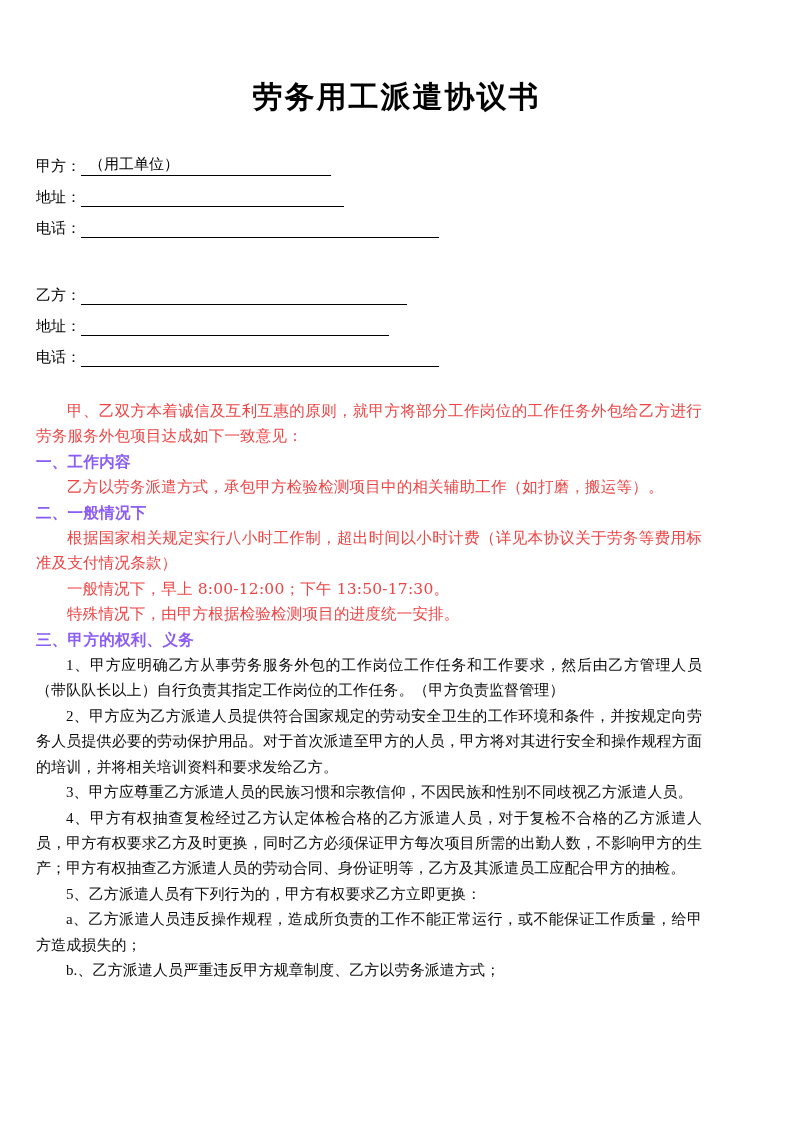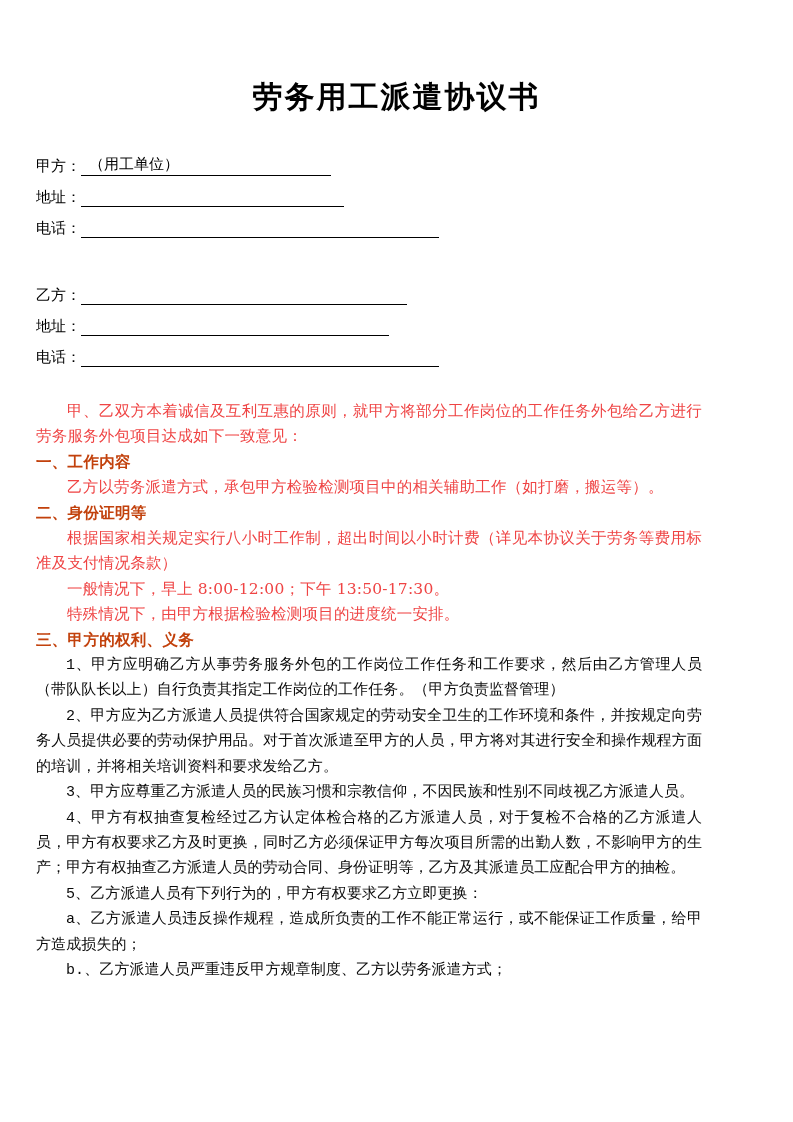--- a/index.html
+++ b/index.html
@@ -78,27 +78,27 @@
     text-justify: inter-ideograph;
     margin: 0;
     text-indent: 2em;
     letter-spacing: 0.2px;
   }
   .heading {
     font-family: "DejaVu Sans", sans-serif;
     font-weight: bold;
     font-size: 15.5px;
     line-height: 25.4px;
-    color: #c2410c;
+    color: #8b5cf6;
     margin: 0;
     text-indent: 0;
     letter-spacing: 0.3px;
   }
   .clause {
-    font-family: Liberation Mono, monospace;
+    font-family: Liberation Serif, serif;
     font-size: 15px;
     line-height: 25.4px;
     color: #0a0a0a;
     margin: 0;
     text-indent: 2em;
     text-align: justify;
     text-justify: inter-ideograph;
     letter-spacing: 0.1px;
   }
 </style>
@@ -155,21 +155,21 @@
       </div>
     </div>
 
     <div style="height:22px;"></div>
 
     <p class="para">甲、乙双方本着诚信及互利互惠的原则，就甲方将部分工作岗位的工作任务外包给乙方进行劳务服务外包项目达成如下一致意见：</p>
 
     <p class="heading">一、工作内容</p>
     <p class="para">乙方以劳务派遣方式，承包甲方检验检测项目中的相关辅助工作（如打磨，搬运等）。</p>
 
-    <p class="heading">二、身份证明等</p>
+    <p class="heading">二、一般情况下</p>
     <p class="para">根据国家相关规定实行八小时工作制，超出时间以小时计费（详见本协议关于劳务等费用标准及支付情况条款）</p>
     <p class="para">一般情况下，早上 8:00-12:00；下午 13:50-17:30。</p>
     <p class="para">特殊情况下，由甲方根据检验检测项目的进度统一安排。</p>
 
     <p class="heading">三、甲方的权利、义务</p>
     <p class="clause">1、甲方应明确乙方从事劳务服务外包的工作岗位工作任务和工作要求，然后由乙方管理人员（带队队长以上）自行负责其指定工作岗位的工作任务。（甲方负责监督管理）</p>
     <p class="clause">2、甲方应为乙方派遣人员提供符合国家规定的劳动安全卫生的工作环境和条件，并按规定向劳务人员提供必要的劳动保护用品。对于首次派遣至甲方的人员，甲方将对其进行安全和操作规程方面的培训，并将相关培训资料和要求发给乙方。</p>
     <p class="clause">3、甲方应尊重乙方派遣人员的民族习惯和宗教信仰，不因民族和性别不同歧视乙方派遣人员。</p>
     <p class="clause">4、甲方有权抽查复检经过乙方认定体检合格的乙方派遣人员，对于复检不合格的乙方派遣人员，甲方有权要求乙方及时更换，同时乙方必须保证甲方每次项目所需的出勤人数，不影响甲方的生产；甲方有权抽查乙方派遣人员的劳动合同、身份证明等，乙方及其派遣员工应配合甲方的抽检。</p>
     <p class="clause">5、乙方派遣人员有下列行为的，甲方有权要求乙方立即更换：</p>

